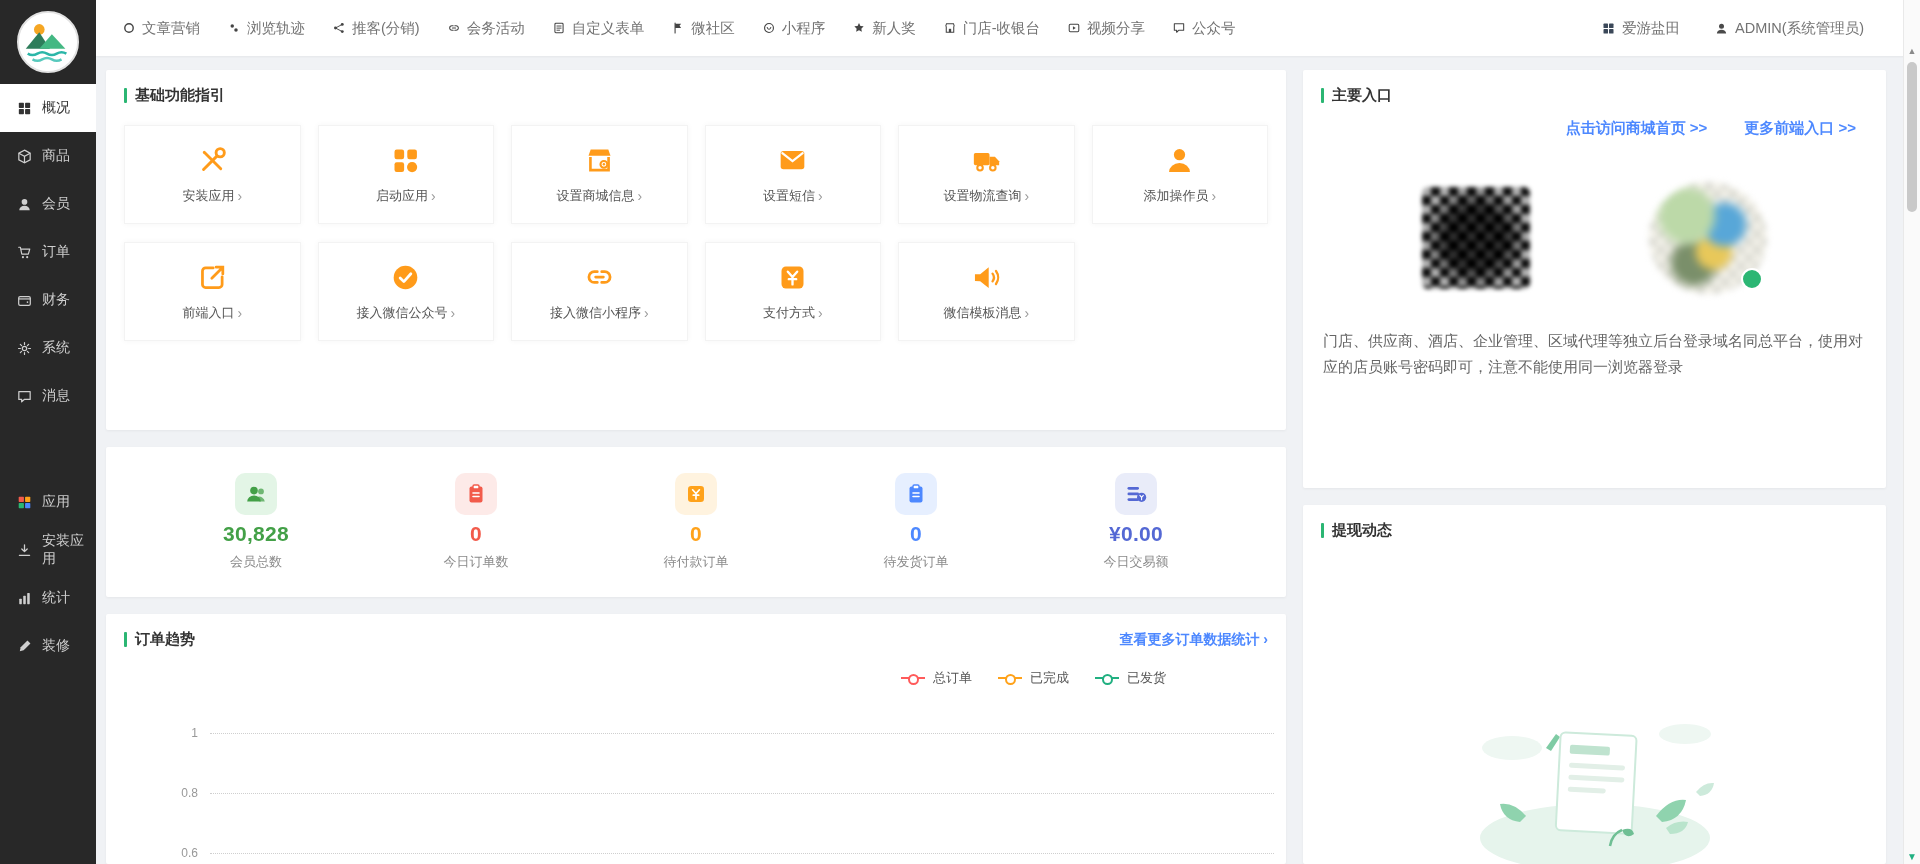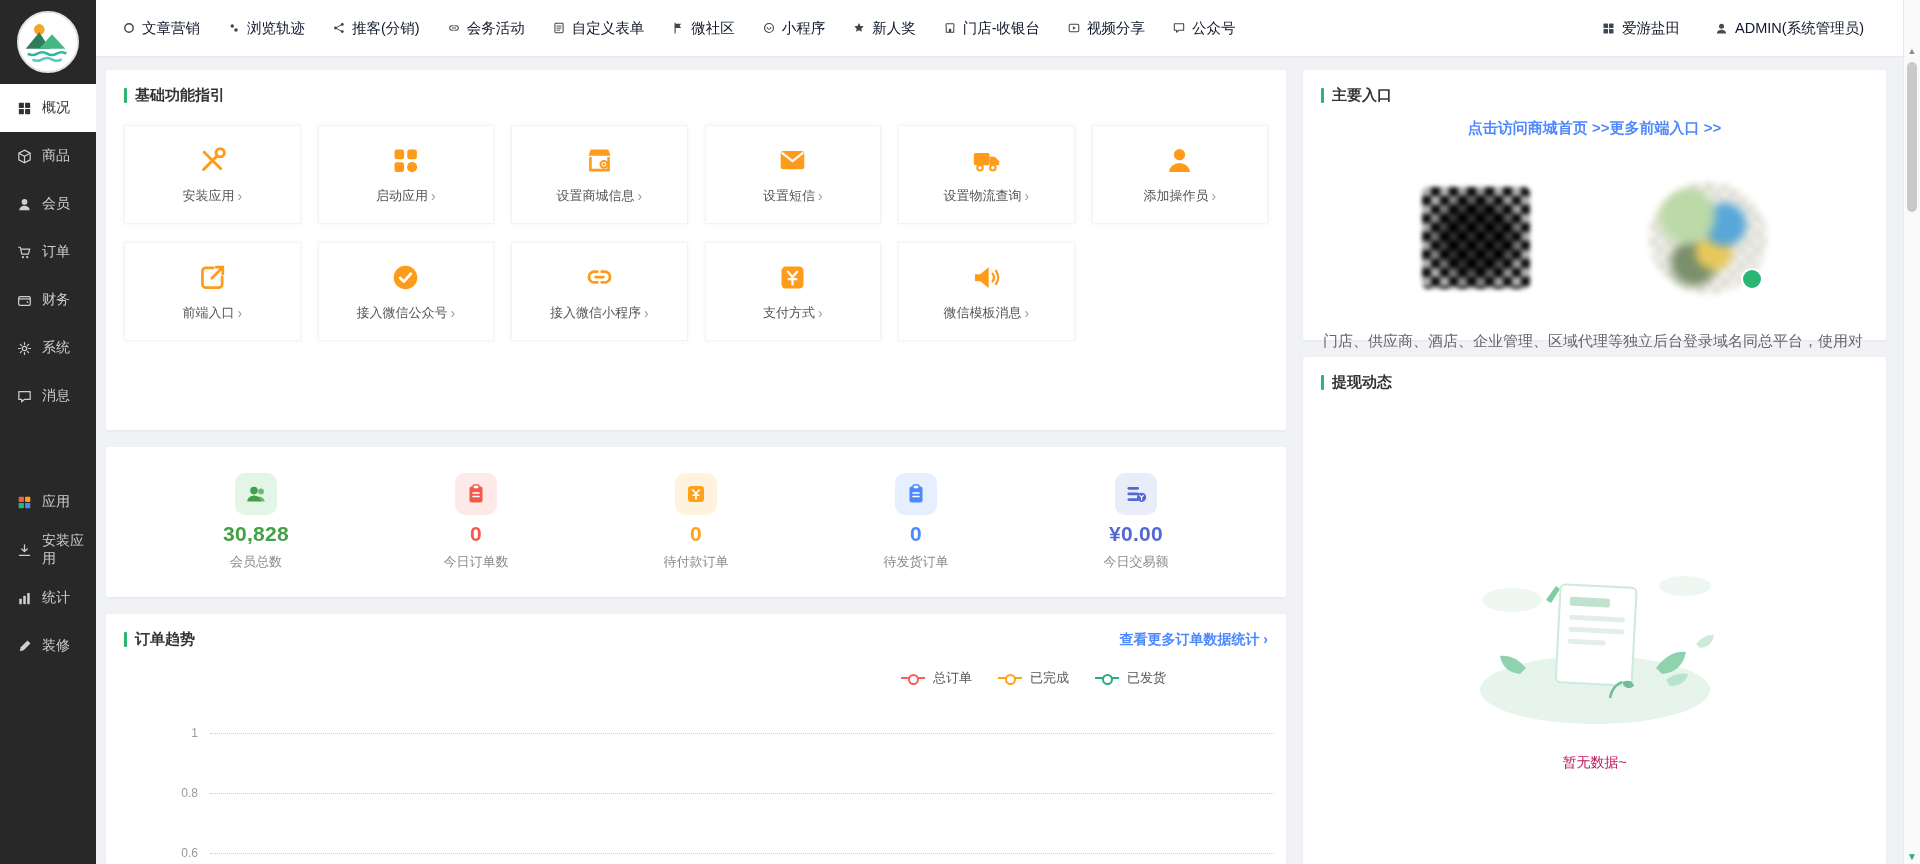--- a/index.html
+++ b/index.html
@@ -15,21 +15,21 @@
   .side-item { height:48px; display:flex; align-items:center; gap:9px; padding-left:16px;
     font-size:14px; color:#cfcfcf; cursor:pointer; }
   .side-item svg { width:17px; height:17px; display:block; flex-shrink:0; }
   .side-item.active { background:#fff; color:#333; }
   .side-gap { height:58px; }
 
   
   .main-wrap { flex:1; display:flex; flex-direction:column; min-width:0; }
   .topbar { height:56px; background:#fff; display:flex; align-items:center; padding:0 26px;
     gap:27px; box-shadow:0 1px 2px rgba(0,0,0,.05); position:relative; z-index:2; }
-  .tn-item { display:flex; align-items:center; gap:6px; font-size:14.5px; color:#0f172a; cursor:pointer; white-space:nowrap; }
+  .tn-item { display:flex; align-items:center; gap:6px; font-size:14.5px; color:#737373; cursor:pointer; white-space:nowrap; }
   .tn-item svg { width:14px; height:14px; display:block; color:#444; }
   .tn-right { margin-left:auto; display:flex; align-items:center; gap:34px; padding-right:30px; }
   .tn-right .tn-item svg { width:15px; height:15px; }
 
   
   .content { flex:1; min-height:0; display:flex; gap:17px; padding:14px 0 0 10px; overflow:hidden; }
   .col-main { width:1180px; flex-shrink:0; display:flex; flex-direction:column; gap:17px; }
   .col-side { width:583px; flex-shrink:0; display:flex; flex-direction:column; gap:17px; }
   .card { background:#fff; border-radius:2px; box-shadow:0 1px 3px rgba(0,0,0,.05); }
   .card-head { display:flex; align-items:center; justify-content:space-between; padding:16px 18px 0; }
@@ -67,22 +67,22 @@
   .lg-mark { width:24px; height:0; border-top:2px solid; position:relative; }
   .lg-mark::after { content:""; position:absolute; top:-5px; left:7px; width:7px; height:7px;
     border:2px solid; border-color:inherit; border-radius:50%; background:#fff; }
   .lgc0 { border-color:#ff5b5b; } .lgc1 { border-color:#ffa21a; } .lgc2 { border-color:#21b081; }
   .chart { margin-top:16px; }
   .grid-row { display:flex; align-items:center; height:60px; gap:12px; padding:0 12px 0 62px; }
   .gr-label { width:30px; text-align:right; font-size:12px; color:#999; }
   .gr-line { flex:1; border-top:1px dotted #cfcfcf; height:0; }
 
   
-  .entry { height:270px; }
-  .entry-links { display:flex; justify-content:center; margin-top:14px; padding:0 30px; }
+  .entry { height:418px; }
+  .entry-links { display:flex; justify-content:flex-end; margin-top:14px; padding:0 30px;gap:37px; }
   .blue-link { font-size:15px; font-weight:bold; color:#4d88ff; cursor:pointer; text-decoration:none; }
   .qr-row { display:flex; justify-content:space-around; align-items:center; margin-top:44px; padding:0 60px; }
   .qr1 { width:108px; height:102px; border-radius:6px;
     background:repeating-conic-gradient(#1d1d1d 0% 25%, #ececec 0% 50%) 0 0/18px 18px,
                radial-gradient(circle at 50% 50%, #333 0 40%, #bbb 70%);
     background-blend-mode:multiply; filter:blur(2px) contrast(1.05); }
   .qr2-wrap { position:relative; width:118px; height:112px; }
   .qr2 { width:118px; height:112px; border-radius:50%;
     background:radial-gradient(circle at 32% 30%, #bcd9a8 0 20%, rgba(0,0,0,0) 30%),
                radial-gradient(circle at 64% 38%, #58a7d8 0 16%, rgba(0,0,0,0) 26%),

